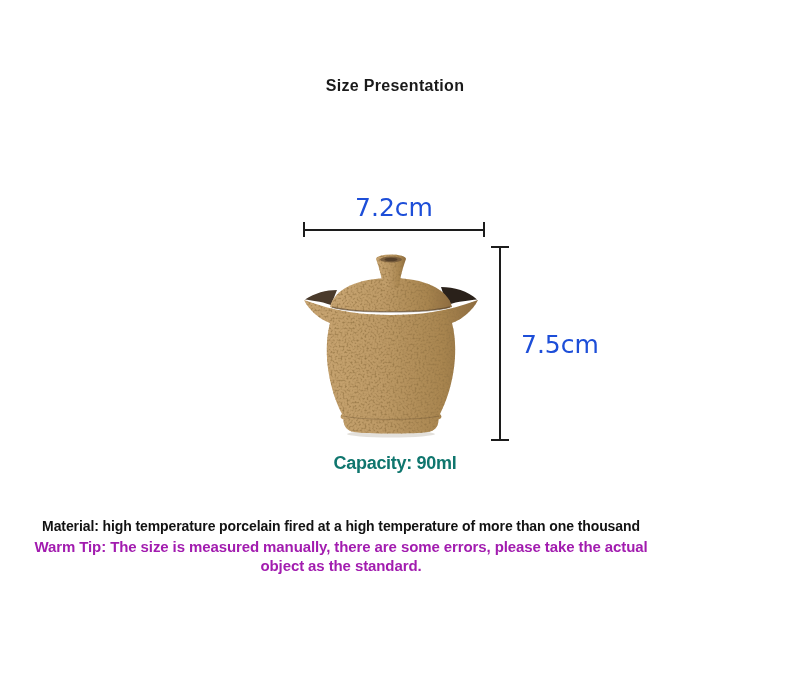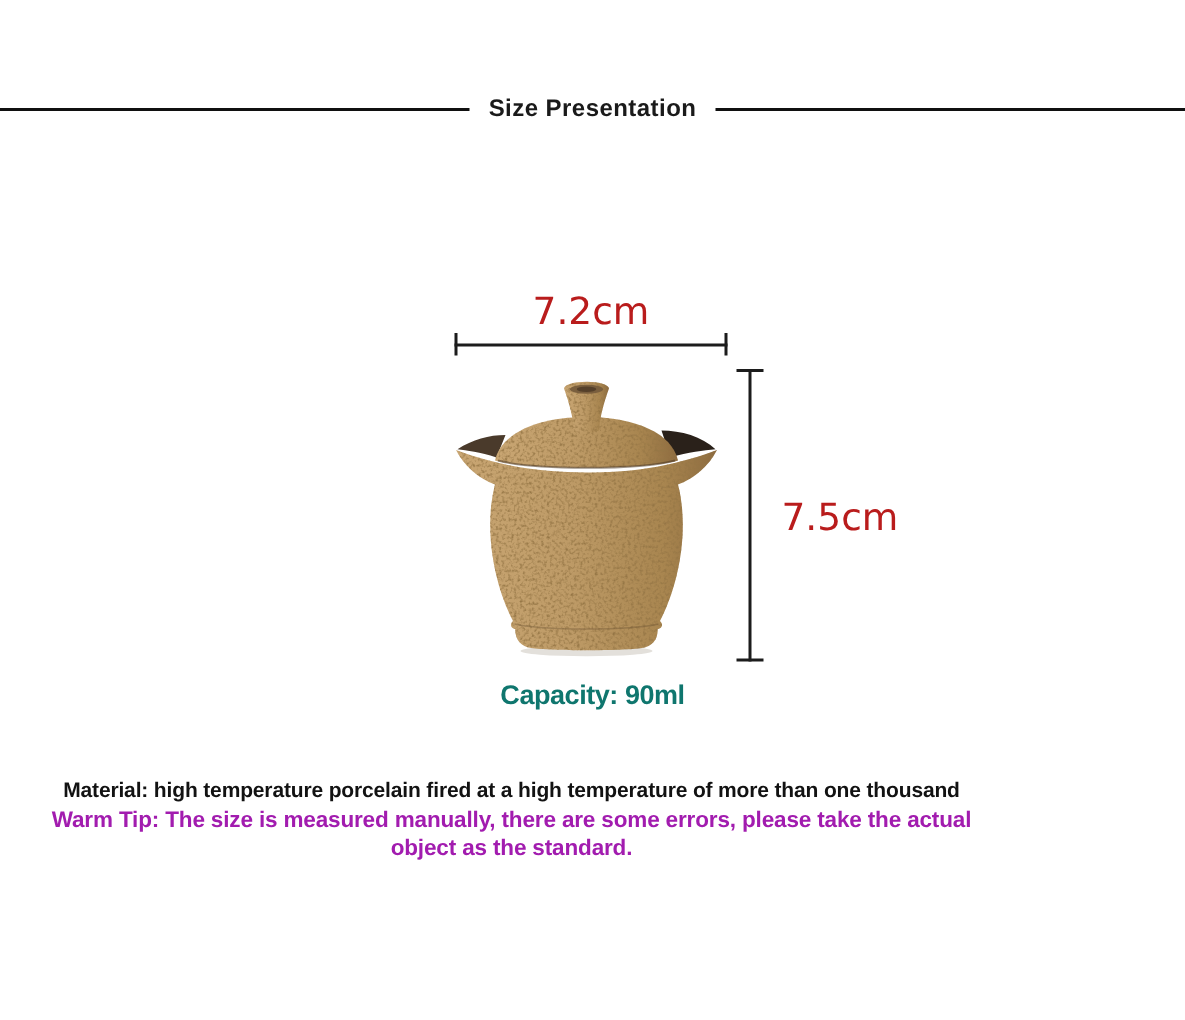--- a/index.html
+++ b/index.html
@@ -3,31 +3,31 @@
 <meta charset="utf-8">
 <style>
   html,body{margin:0;padding:0;background:#fff;}
   .page{
     position:relative;width:790px;height:680px;background:#ffffff;
     font-family:"Liberation Sans",sans-serif;color:#1a1a1a;overflow:hidden;
   }
   
   .header{
     position:absolute;top:63px;left:0;width:790px;height:20px;
-    display:flex;align-items:center;gap:13px;
+    display:flex;align-items:center;gap:13px;flex-direction:column;
   }
   .rule{flex:1;height:2px;background:#101010;}
   .title{
     margin:0;font-size:16px;line-height:20px;font-weight:bold;
     letter-spacing:0.3px;white-space:nowrap;
   }
   
   .dim-label{
     position:absolute;font-family:"DejaVu Sans",sans-serif;
-    font-size:25px;line-height:28px;color:#b91c1c;font-weight:normal;
+    font-size:25px;line-height:28px;color:#1d4ed8;font-weight:normal;
   }
   .width-label{left:303px;top:194px;width:182px;text-align:center;}
   .height-label{left:521px;top:331px;}
   .width-line{position:absolute;left:303px;top:222px;width:182px;height:15px;}
   .width-line .bar{position:absolute;left:0;top:7px;width:182px;height:2px;background:#1c1c1c;}
   .width-line .cap{position:absolute;top:0;width:2px;height:15px;background:#1c1c1c;}
   .width-line .cap-l{left:0;}
   .width-line .cap-r{right:0;}
   .height-line{position:absolute;left:491px;top:246px;width:18px;height:195px;}
   .height-line .vbar{position:absolute;left:8px;top:0;width:2px;height:195px;background:#1c1c1c;}

